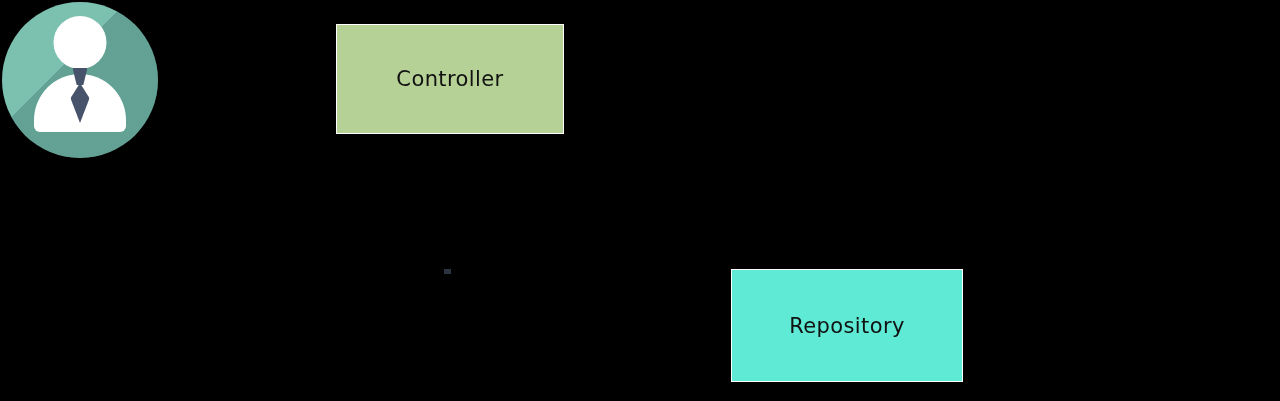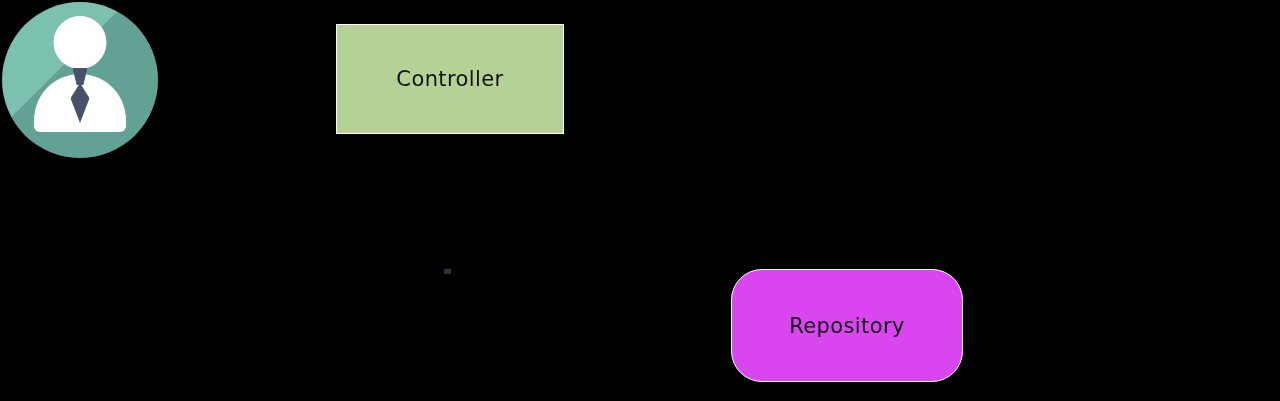--- a/index.html
+++ b/index.html
@@ -109,22 +109,21 @@
     top: 273px;
     width: 228px;
     height: 110px;
     background: #a4c4e4;
   }
   #box-repository {
     left: 731px;
     top: 269px;
     width: 232px;
     height: 113px;
-    background: #d946ef;
-    border-radius: 31px;
+    background: #5eead4;
   }
 
   
   .connector-stub {
     position: absolute;
     left: 444px;
     top: 269px;
     width: 7px;
     height: 5px;
     background: #2b3240;

